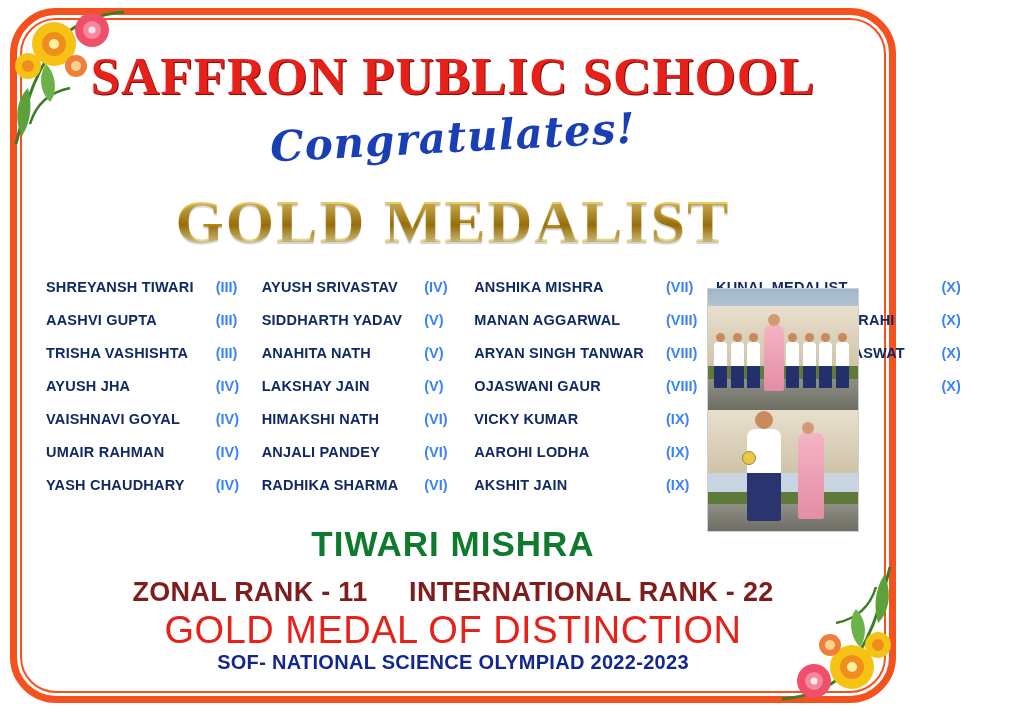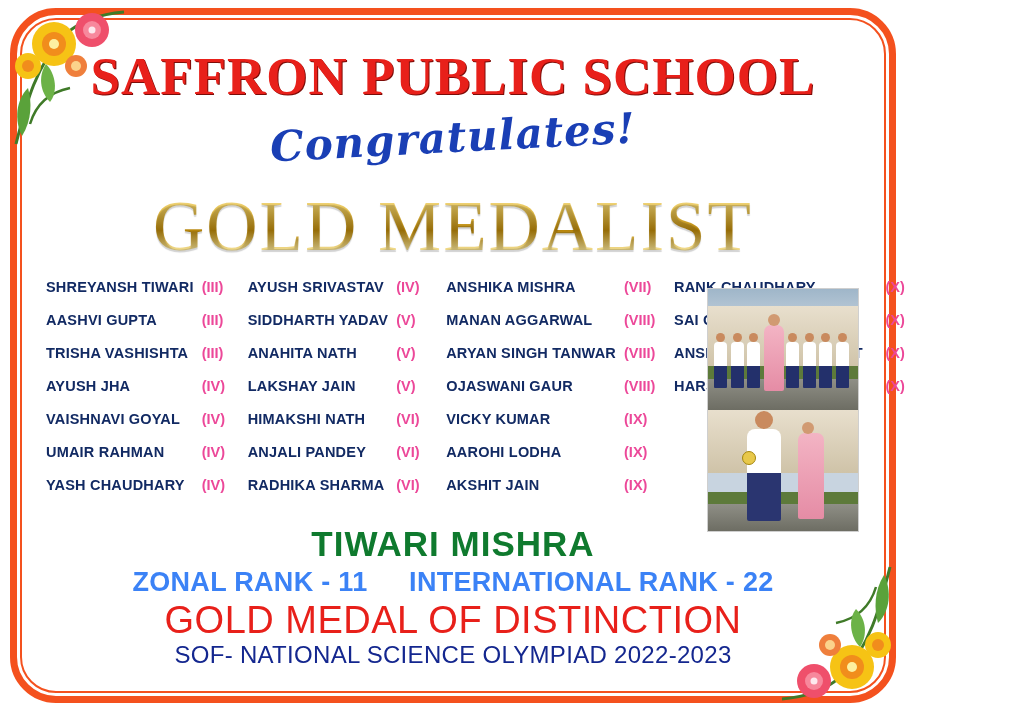--- a/index.html
+++ b/index.html
@@ -80,22 +80,22 @@
     transform: rotate(-3deg);
     letter-spacing: 1px;
   }
   .gold-title {
     position: absolute;
     top: 186px;
     left: 0;
     width: 100%;
     text-align: center;
     font-family: "Liberation Serif", serif;
-    font-weight: normal;
-    font-size: 71px;
+    font-weight: bold;
+    font-size: 62px;
     letter-spacing: 2px;
     background: linear-gradient(180deg, #fff6c8 0%, #e8c558 28%, #b8860b 55%, #f2dc8c 78%, #8a6508 100%);
     -webkit-background-clip: text;
     background-clip: text;
     color: transparent;
     text-shadow: 0 2px 1px rgba(0,0,0,0.18);
   }
 
   
   .names {
@@ -122,22 +122,22 @@
     color: #14275f;
     white-space: nowrap;
   }
   .name-row .nm {
     flex: 1 1 auto;
     color: #122a63;
     letter-spacing: 0.2px;
   }
   .name-row .cls {
     flex: 0 0 auto;
-    color: #ec4899;
-    padding-left: 8px;
+    color: #3b82f6;
+    padding-left: 22px;
     padding-right: 10px;
     min-width: 40px;
     text-align: left;
   }
   .col-1 .cls { min-width: 36px; }
   .col-4 .cls { text-align: right; min-width: 34px; padding-right: 0; }
 
   
   .photo {
     position: absolute;
@@ -236,46 +236,46 @@
     text-align: center;
   }
   .award .winner {
     font-family: "Liberation Sans", sans-serif;
     font-weight: bold;
     font-size: 35px;
     color: #0f7a2e;
     letter-spacing: 1px;
   }
   .award .rank-line {
-    margin-top: 3px;
+    margin-top: 13px;
     font-weight: bold;
     font-size: 27px;
-    color: #3b82f6;
+    color: #7f1d1d;
     letter-spacing: 0.3px;
   }
   .award .rank-line .sep { display: inline-block; width: 26px; }
   .award .medal-line {
     margin-top: 1px;
     font-weight: normal;
     font-size: 38px;
     color: #e8201a;
     letter-spacing: 0.5px;
   }
   .award .in-word {
     font-family: "DejaVu Serif", serif;
     font-style: italic;
     font-weight: bold;
     font-size: 22px;
     color: #14278f;
     margin-top: -2px;
   }
   .award .olympiad {
     margin-top: -1px;
-    font-weight: normal;
-    font-size: 24px;
+    font-weight: bold;
+    font-size: 20px;
     color: #14278f;
     letter-spacing: 0.3px;
   }
 </style>
 </head>
 <body>
 
 <div class="poster">
 
   <div class="frame-outer"></div>
@@ -410,21 +410,21 @@
           <span class="cls">(IX)</span>
         </div>
       <div class="name-row">
           <span class="nm">AKSHIT JAIN</span>
           <span class="cls">(IX)</span>
         </div>
     </div>
 
     <div class="col col-4">
       <div class="name-row">
-          <span class="nm">RANK CHAUDHARY</span>
+          <span class="nm">KUNAL MEDALIST</span>
           <span class="cls">(X)</span>
         </div>
       <div class="name-row">
           <span class="nm">SAI GANESH PANIGRAHI</span>
           <span class="cls">(X)</span>
         </div>
       <div class="name-row">
           <span class="nm">ANSH KUMAR SARASWAT</span>
           <span class="cls">(X)</span>
         </div>

